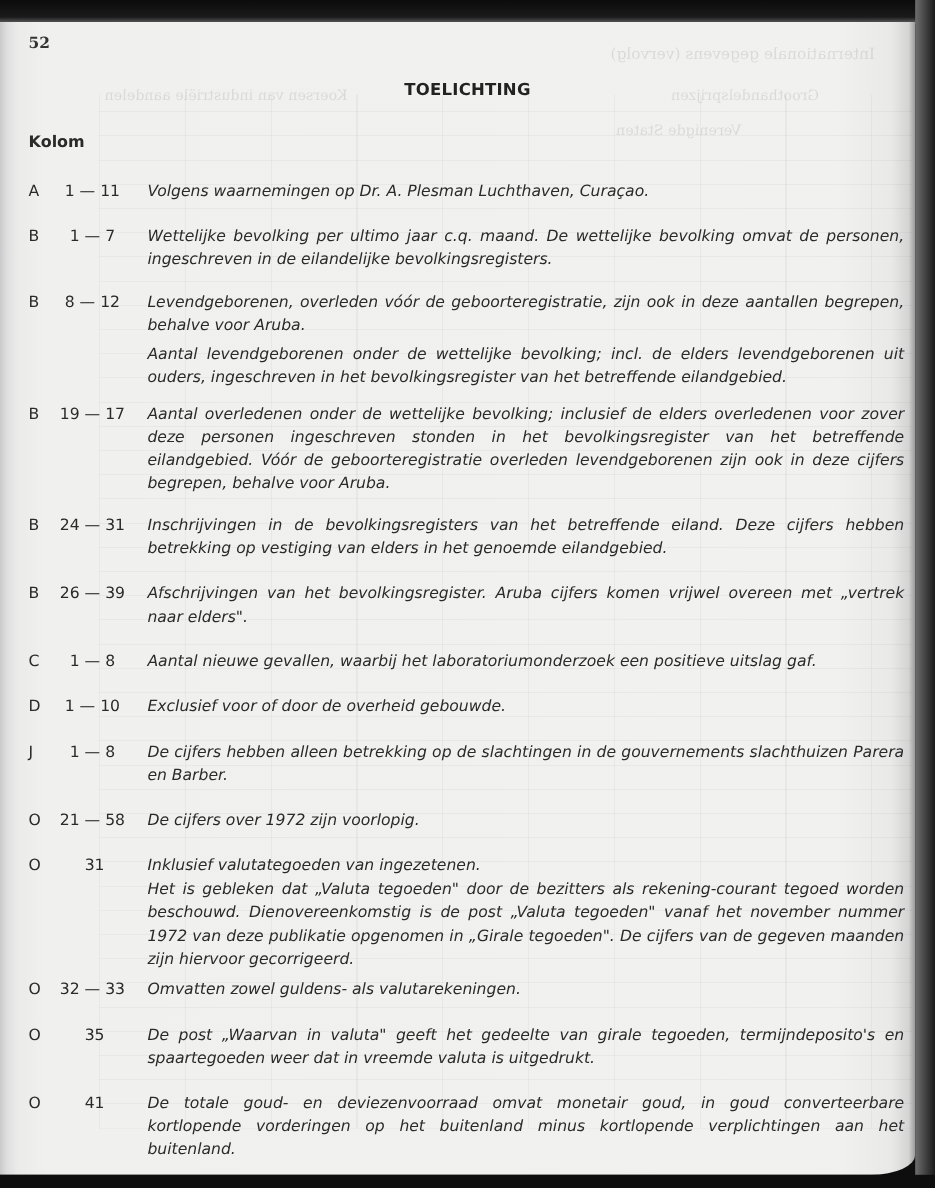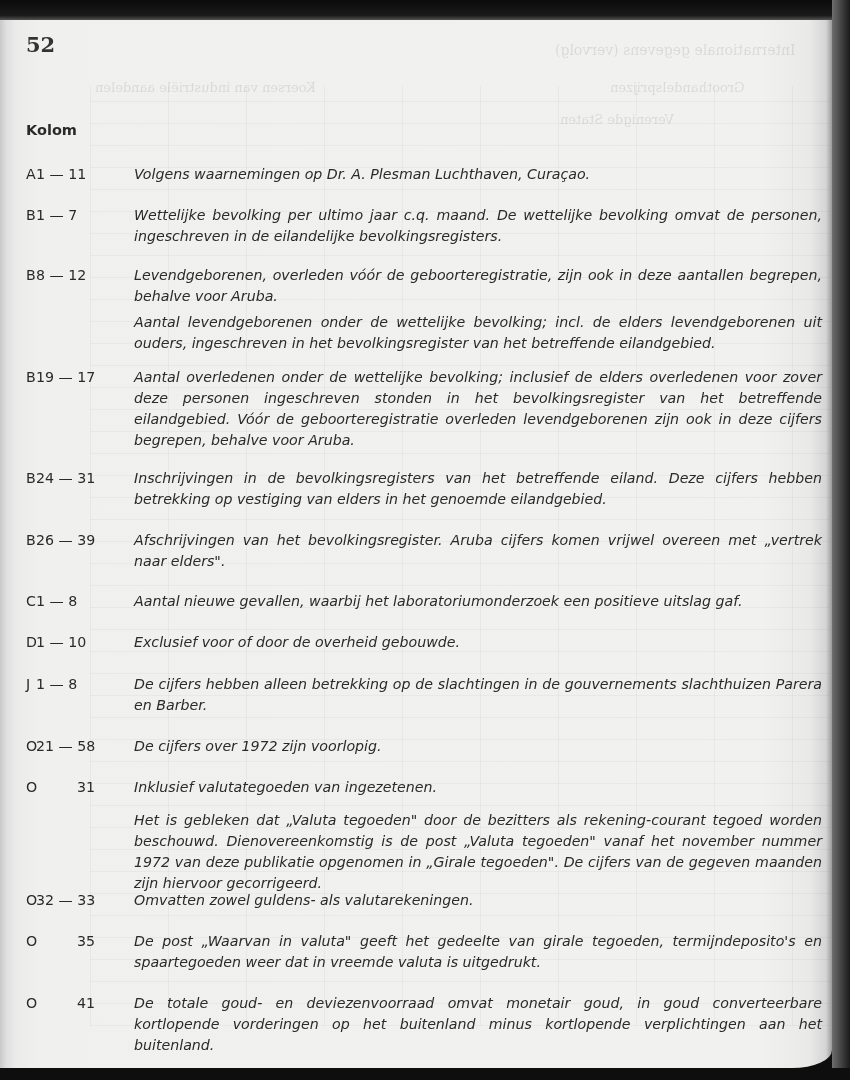--- a/index.html
+++ b/index.html
@@ -35,50 +35,51 @@
     }
     .ghost-grid {
       position: absolute; left: 90px; top: 66px; width: 740px; height: 940px;
       background-image:
         repeating-linear-gradient(90deg, rgba(0,0,0,0.04) 0 1px, transparent 1px 78px),
         repeating-linear-gradient(0deg, rgba(0,0,0,0.035) 0 1px, transparent 1px 22px);
       pointer-events: none;
     }
     .page-number {
       position: absolute; left: 26px; top: 12px;
-      font-family: "DejaVu Serif", serif; font-size: 21px; font-weight: bold;
+      font-family: "DejaVu Serif", serif; font-size: 14px; font-weight: bold;
       color: #333;
     }
     .title {
       position: absolute; left: 0; width: 850px; top: 52px; text-align: center;
       font-size: 15px; font-weight: bold; letter-spacing: 0.2px; color: #222;
     }
     .kolom {
       position: absolute; left: 26px; top: 102px;
       font-size: 14.5px; font-weight: bold; color: #2a2a2a; text-align: center;
     }
     .entry { position: absolute; left: 0; width: 820px; font-size: 14.2px; line-height: 21px; }
     .entry .sec { position: absolute; left: 26px; top: 0; }
-    .entry .range { position: absolute; left: 36px; width: 72px; top: 0; text-align: left; white-space: nowrap; }
+    .entry .range { position: absolute; left: 48px; width: 72px; top: 0; text-align: center; white-space: nowrap; }
     .entry .range.left { text-align: center; left: 50px; }
     .entry .text { position: absolute; left: 134px; width: 688px; top: 0; text-align: justify; }
     .entry .text p { margin: 0 0 5px 0; font-style: italic; }
   </style>
 </head>
 <body>
 
 <div class="top-shadow"></div>
 <div class="page">
   <div class="ghost-grid"></div>
   <div class="ghost" style="left:555px; top:22px; font-size:14px;">Internationale gegevens (vervolg)</div>
   <div class="ghost" style="left:610px; top:60px;">Groothandelsprijzen</div>
   <div class="ghost" style="left:560px; top:92px;">Verenigde Staten</div>
   <div class="ghost" style="left:95px; top:60px;">Koersen van industriële aandelen</div>
 
   <div class="page-number">52</div>
+  <div class="title">TOELICHTING</div>
   <div class="kolom">Kolom</div>
 
   <div class="entry" style="top:144px;">
     <span class="sec">A</span>
     <span class="range">1 — 11</span>
     <div class="text">
         <p>Volgens waarnemingen op Dr. A. Plesman Luchthaven, Curaçao.</p>
       </div>
   </div>
 
@@ -152,21 +153,21 @@
     <span class="range">21 — 58</span>
     <div class="text">
         <p>De cijfers over 1972 zijn voorlopig.</p>
       </div>
   </div>
 
   <div class="entry" style="top:757px;">
     <span class="sec">O</span>
     <span class="range left">31</span>
     <div class="text">
-      <p style="margin-bottom:12px;">Inklusief valutategoeden van ingezetenen.</p>
+      <p style="margin-bottom:1px;">Inklusief valutategoeden van ingezetenen.</p>
       <p>Het is gebleken dat „Valuta tegoeden" door de bezitters als rekening-courant tegoed worden beschouwd. Dienovereenkomstig is de post „Valuta tegoeden" vanaf het november nummer 1972 van deze publikatie opgenomen in „Girale tegoeden". De cijfers van de gegeven maanden zijn hiervoor gecorrigeerd.</p>
     </div>
   </div>
 
   <div class="entry" style="top:870px;">
     <span class="sec">O</span>
     <span class="range">32 — 33</span>
     <div class="text">
         <p>Omvatten zowel guldens- als valutarekeningen.</p>
       </div>

